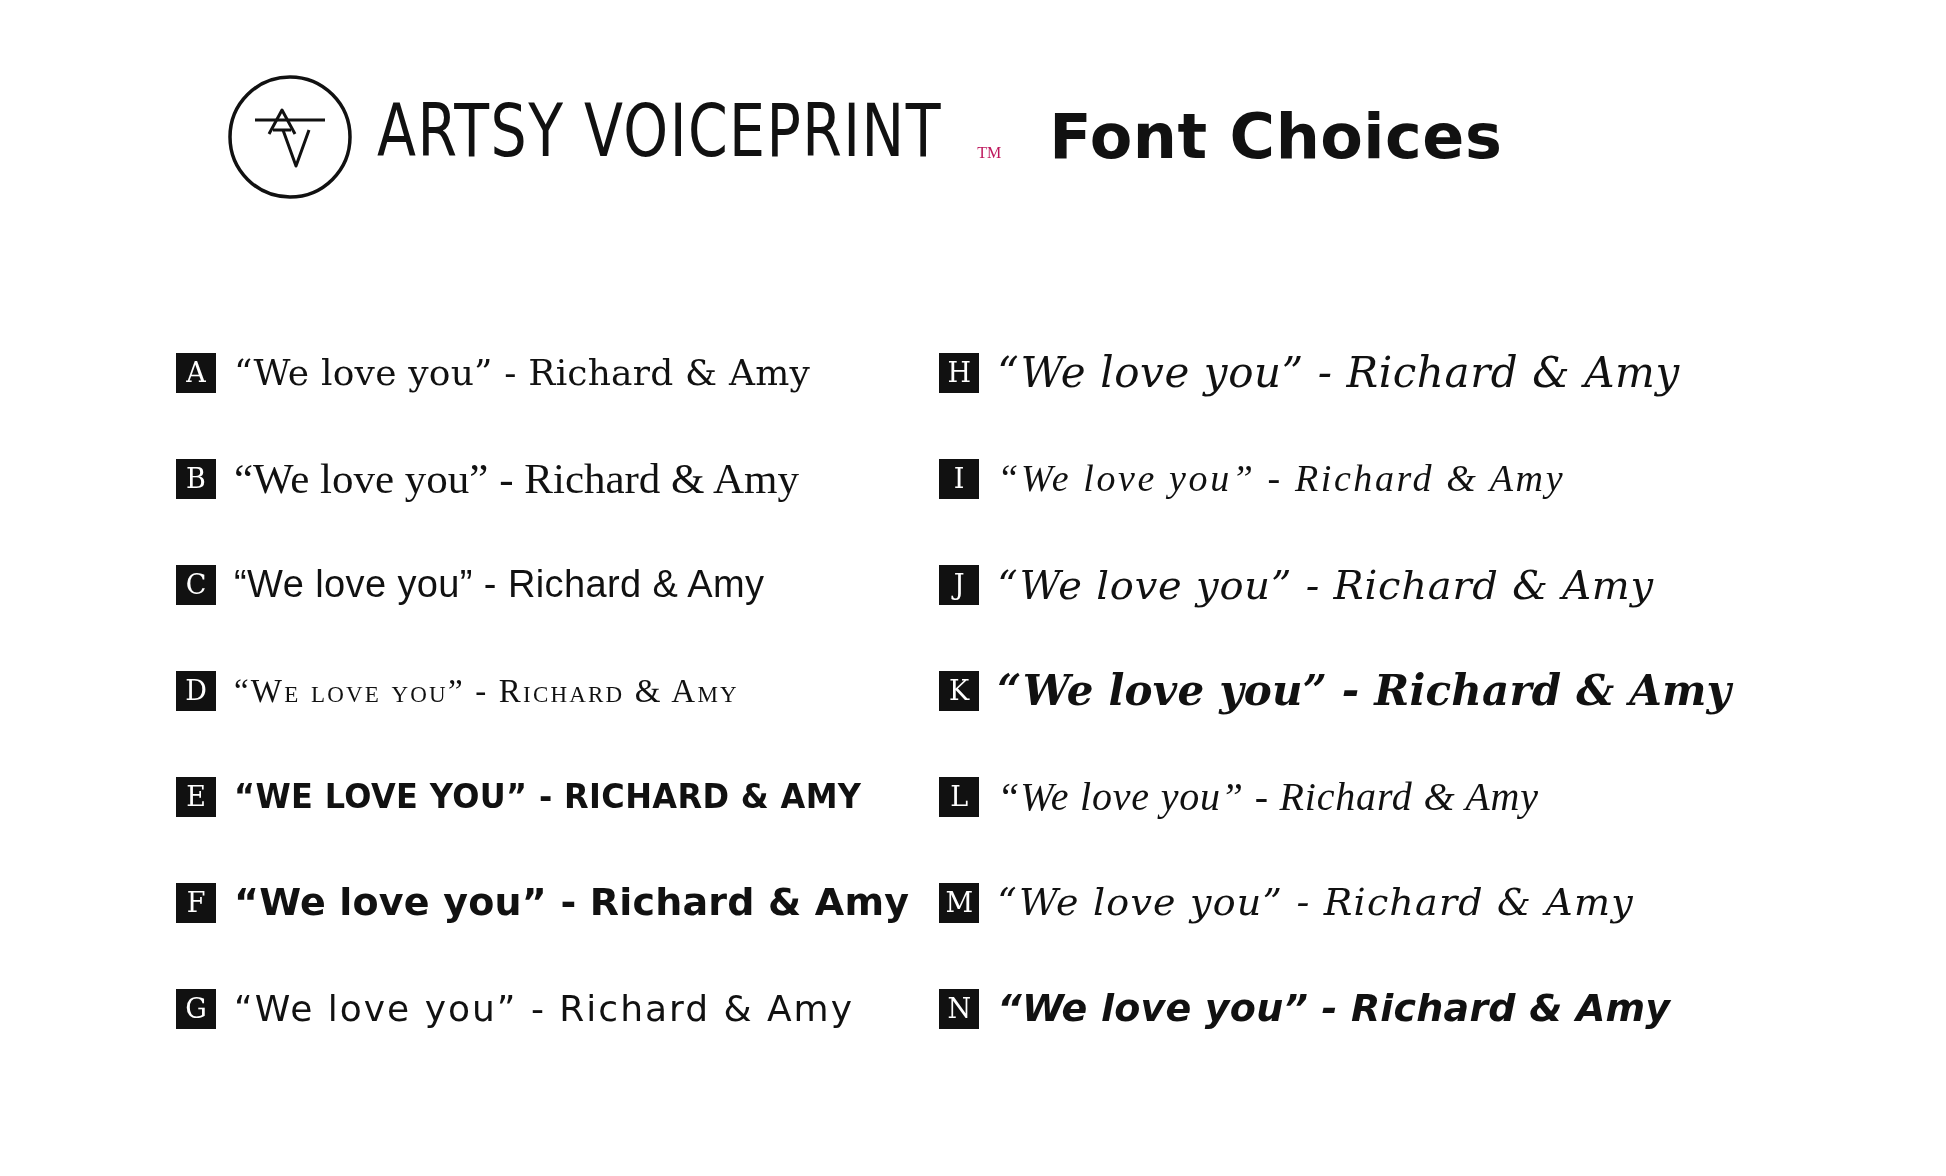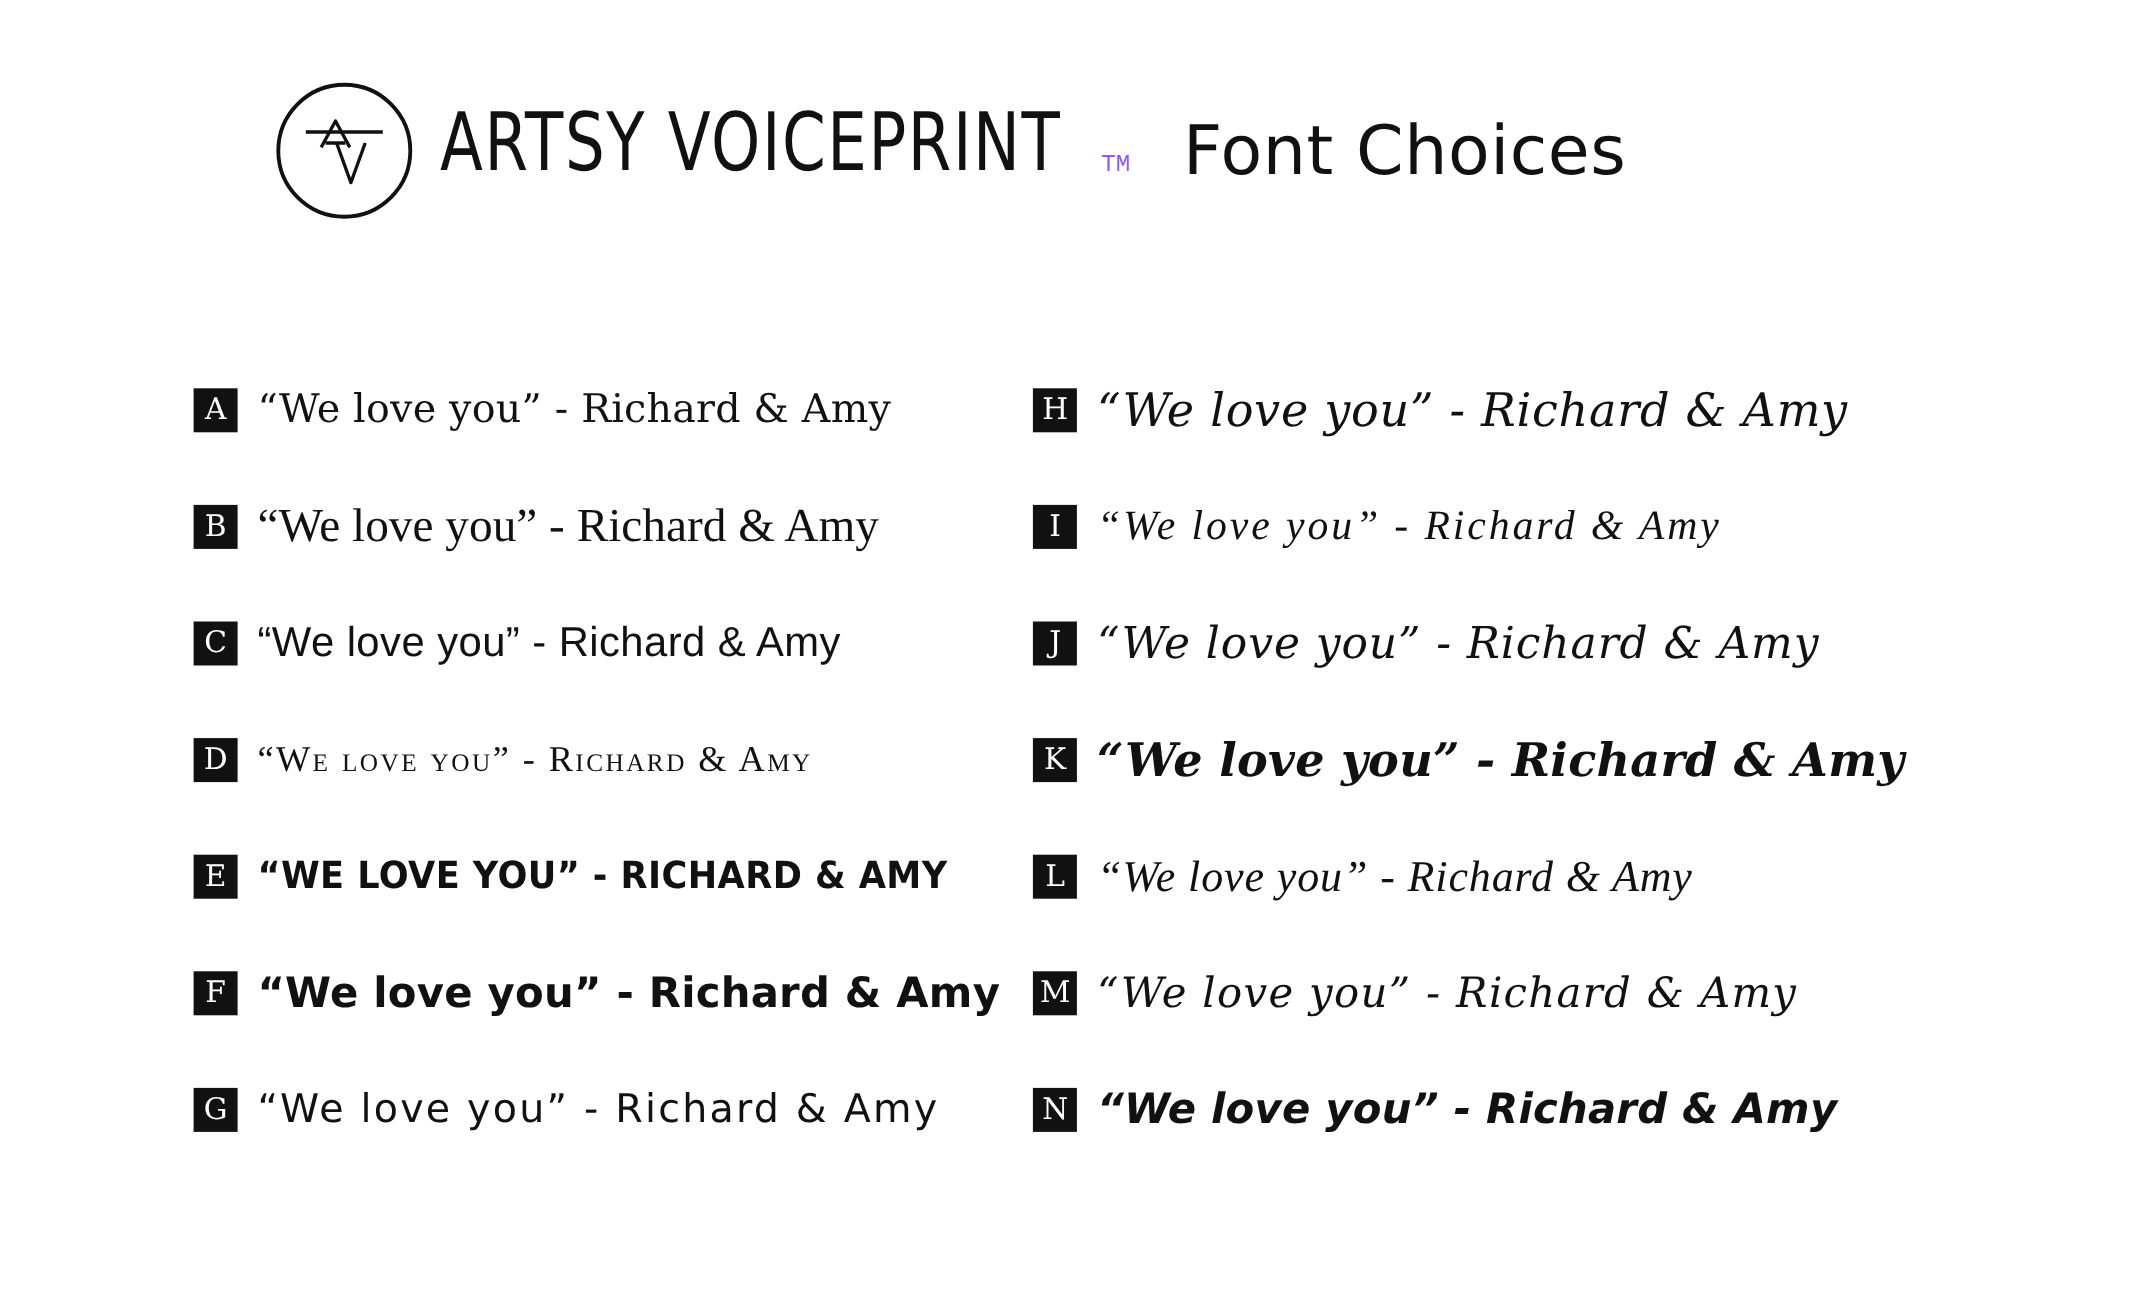--- a/index.html
+++ b/index.html
@@ -51,30 +51,30 @@
     font-size: 60px;
     letter-spacing: 1.5px;
     font-weight: 400;
     line-height: 1;
     color: #111111;
     transform: scaleY(1.22) scaleX(0.95);
     transform-origin: bottom left;
   }
 
   .brand-tm {
-    font-family: Liberation Mono, monospace;
-    font-size: 22px;
+    font-family: Liberation Serif, serif;
+    font-size: 16px;
     line-height: 1;
     padding-bottom: 6px;
-    color: #8b5cf6;
+    color: #be185d;
   }
 
   .header-title {
     font-family: "DejaVu Sans", sans-serif;
-    font-weight: normal;
+    font-weight: bold;
     font-size: 62px;
     line-height: 1;
     letter-spacing: 0.5px;
     color: #111111;
     margin-left: 26px;
   }
 
   
   .columns {
     position: absolute;

